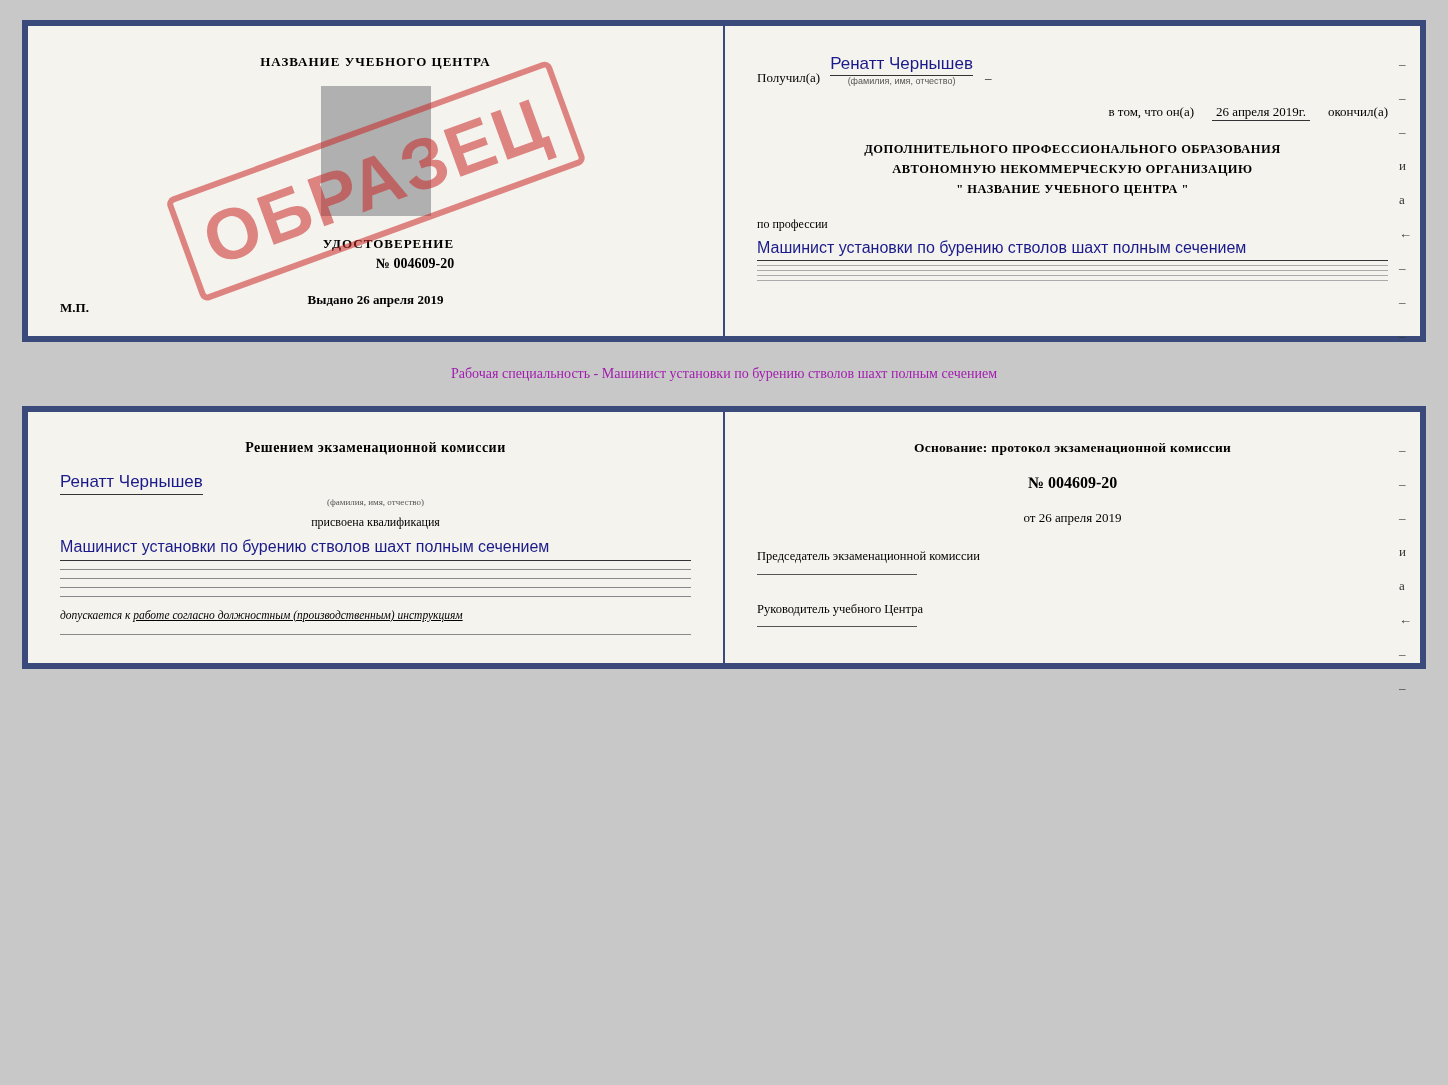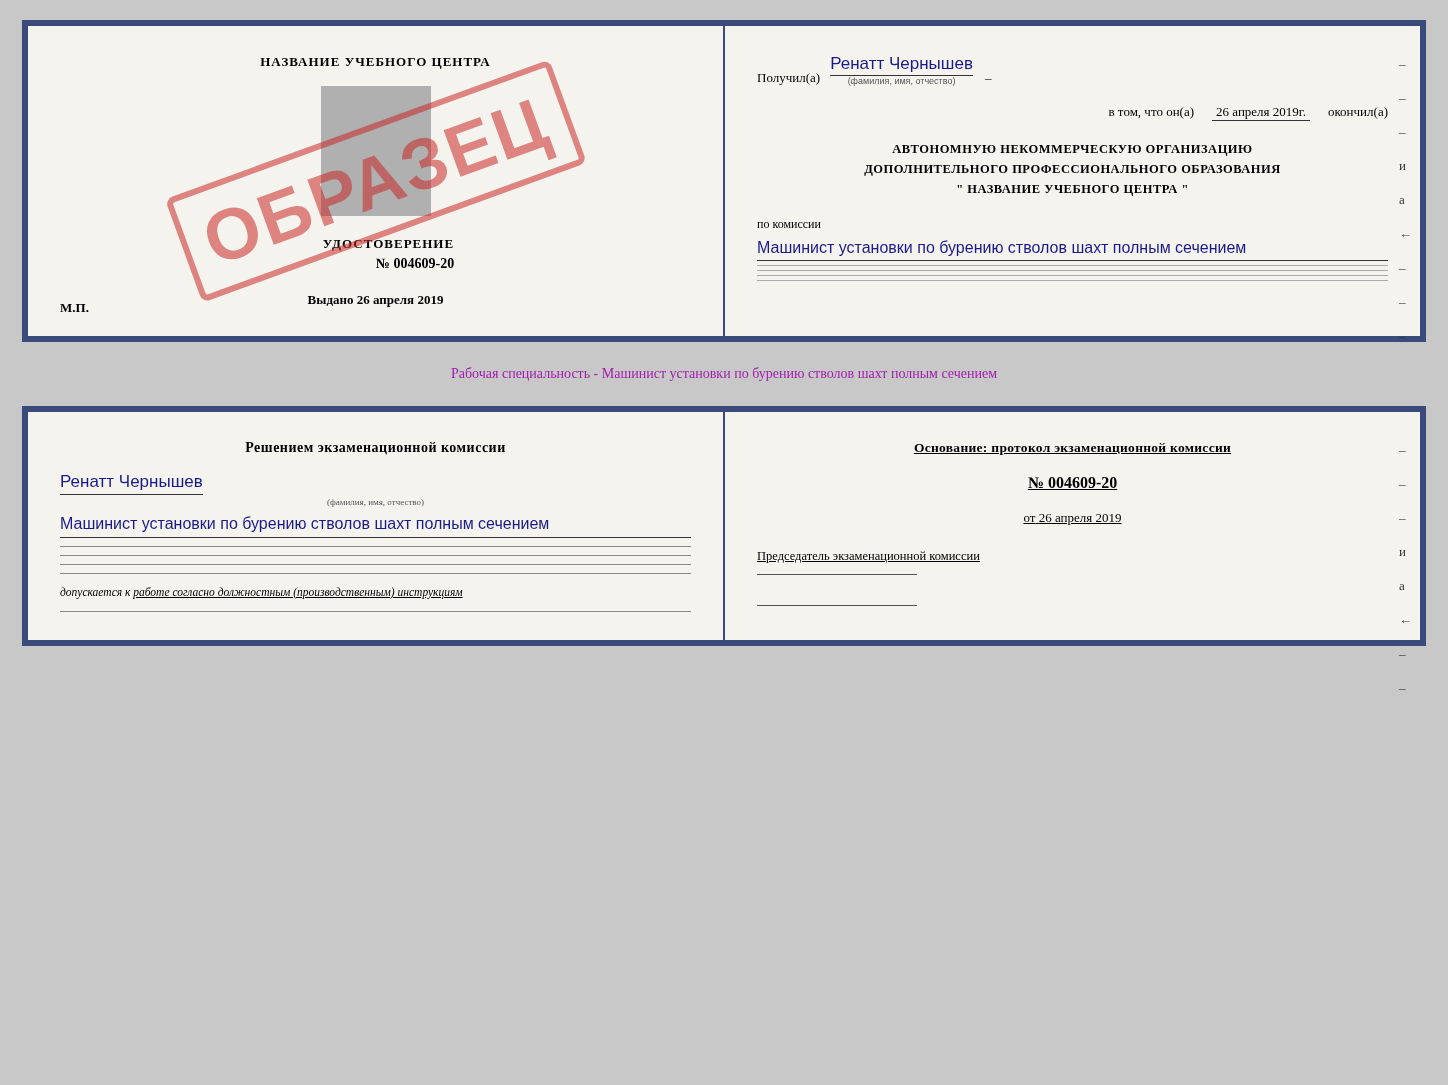--- a/index.html
+++ b/index.html
@@ -269,21 +269,20 @@
     .dopuskaetsya-underline {
       text-decoration: underline;
     }
 
     
     .bottom-right-content {
       display: flex;
       flex-direction: column;
       gap: 12px;
       font-size: 13px;
-      text-decoration: underline;
     }
 
     .osnovanie-title {
       font-size: 13.5px;
       font-weight: bold;
       letter-spacing: 0.3px;
       text-align: center;
     }
 
     .protocol-num {
@@ -354,27 +353,27 @@
         <span style="margin-left:8px;">–</span>
       </div>
 
       <div class="vtom-line">
         <span>в том, что он(а)</span>
         <span class="vtom-date">26 апреля 2019г.</span>
         <span>окончил(а)</span>
       </div>
 
       <div class="org-block">
+        <div>ДОПОЛНИТЕЛЬНОГО ПРОФЕССИОНАЛЬНОГО ОБРАЗОВАНИЯ</div>
         <div>АВТОНОМНУЮ НЕКОММЕРЧЕСКУЮ ОРГАНИЗАЦИЮ</div>
-        <div>ДОПОЛНИТЕЛЬНОГО ПРОФЕССИОНАЛЬНОГО ОБРАЗОВАНИЯ</div>
         <div>"     НАЗВАНИЕ УЧЕБНОГО ЦЕНТРА     "</div>
       </div>
 
       <div class="professiya-block">
-        <div class="professiya-label">по комиссии</div>
+        <div class="professiya-label">по профессии</div>
         <div class="professiya-name">
           <span>Машинист установки по бурению стволов шахт полным сечением</span>
         </div>
         <hr class="line-separator">
         <hr class="line-separator">
         <hr class="line-separator">
         <hr class="line-separator">
       </div>
 
     </div>
@@ -401,20 +400,21 @@
 
     <div class="resheniem-title">Решением экзаменационной комиссии</div>
 
     <div style="margin-top: 12px;">
       <span class="bottom-name">
         <span>Ренатт Чернышев</span>
       </span>
       <span class="small-caption">(фамилия, имя, отчество)</span>
     </div>
 
+    <div class="prisvoena-label">присвоена квалификация</div>
 
     <div class="qualification-text">
       <span>Машинист установки по бурению стволов шахт полным сечением</span>
     </div>
 
     <div class="bottom-lines">
       <hr class="bottom-line">
       <hr class="bottom-line">
       <hr class="bottom-line">
       <hr class="bottom-line">
@@ -439,20 +439,21 @@
         <span>от</span>
         <span>26 апреля 2019</span>
       </div>
 
       <div class="podpis-block">
         <div class="podpis-title">Председатель экзаменационной комиссии</div>
         <hr class="podpis-line">
       </div>
 
       <div class="podpis-block">
+        <div class="podpis-title">Руководитель учебного Центра</div>
         <hr class="podpis-line">
       </div>
 
     </div>
 
     <div class="right-dashes">
       <span>–</span>
       <span>–</span>
       <span>–</span>
       <span>и</span>

